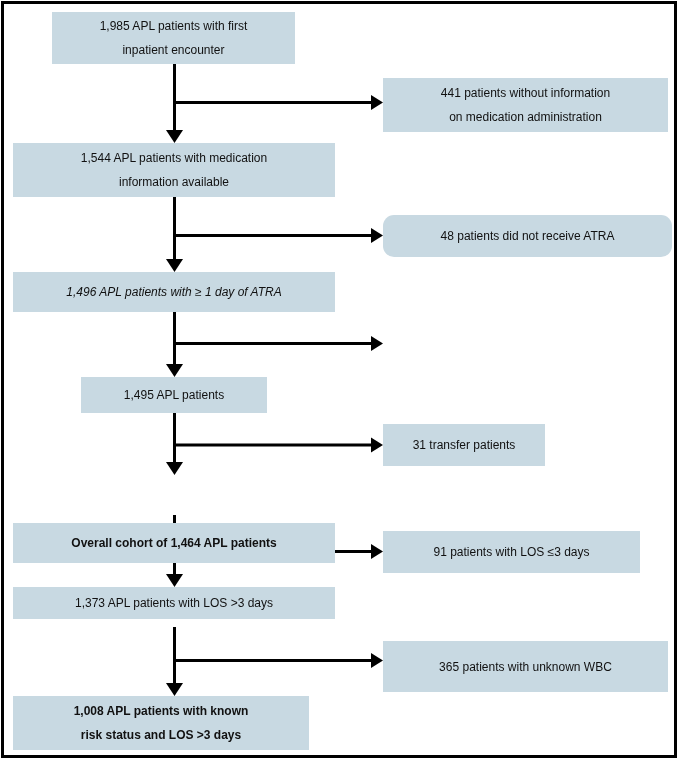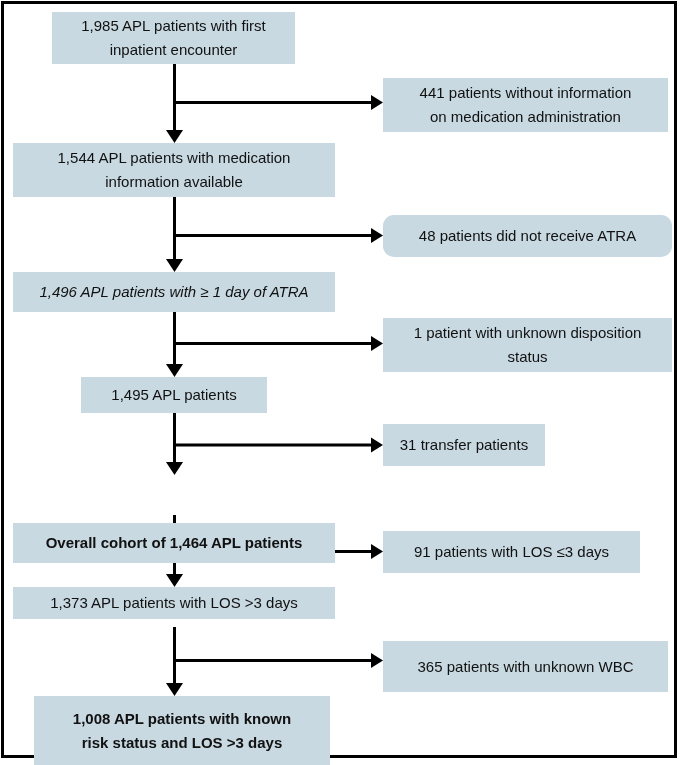--- a/index.html
+++ b/index.html
@@ -26,39 +26,39 @@
     pointer-events: none;
   }
   .box {
     position: absolute;
     background: var(--box-fill, #c8d9e2);
     display: flex;
     align-items: center;
     justify-content: center;
     text-align: center;
     color: #111111;
-    font-size: 15px;
+    font-size: 12px;
     line-height: 24px;
     box-sizing: border-box;
     padding: 2px 6px;
   }
   .box span {
     white-space: pre-line;
   }
   .box.bold {
     font-weight: bold;
   }
   
   .b-main-0 { left: 52px;  top: 12px;  width: 243px; height: 52px; }
   .b-main-1 { left: 13px;  top: 143px; width: 322px; height: 54px; }
   .b-main-2 { left: 13px;  top: 272px; width: 322px; height: 40px; font-style: italic; }
   .b-main-3 { left: 81px;  top: 377px; width: 186px; height: 36px; }
   .b-main-4 { left: 13px;  top: 475px; width: 322px; height: 40px; margin-top: 48px; }
   .b-main-5 { left: 13px;  top: 587px; width: 322px; height: 32px; }
-  .b-main-6 { left: 34px;  top: 696px; width: 296px; height: 70px; }
+  .b-main-6 { left: 13px;  top: 696px; width: 296px; height: 54px; }
   
   .b-exc-0 { left: 383px; top: 78px;  width: 285px; height: 54px; }
   .b-exc-1 { left: 383px; top: 215px; width: 289px; height: 42px; border-radius: 11px; }
   .b-exc-2 { left: 383px; top: 318px; width: 289px; height: 54px; }
   .b-exc-3 { left: 383px; top: 424px; width: 162px; height: 42px; }
   .b-exc-4 { left: 383px; top: 531px; width: 257px; height: 42px; }
   .b-exc-5 { left: 383px; top: 641px; width: 285px; height: 51px; }
   .arrows {
     position: absolute;
     left: 0;
@@ -143,24 +143,20 @@
 risk status and LOS &gt;3 days</span>
   </div>
 
   <div class="box b-exc-0">
     <span>441 patients without information
 on medication administration</span>
   </div>
   <div class="box b-exc-1">
     <span>48 patients did not receive ATRA</span>
   </div>
-  <div class="box b-exc-2">
-    <span>1 patient with unknown disposition
-status</span>
-  </div>
   <div class="box b-exc-3">
     <span>31 transfer patients</span>
   </div>
   <div class="box b-exc-4">
     <span>91 patients with LOS ≤3 days</span>
   </div>
   <div class="box b-exc-5">
     <span>365 patients with unknown WBC</span>
   </div>
 

